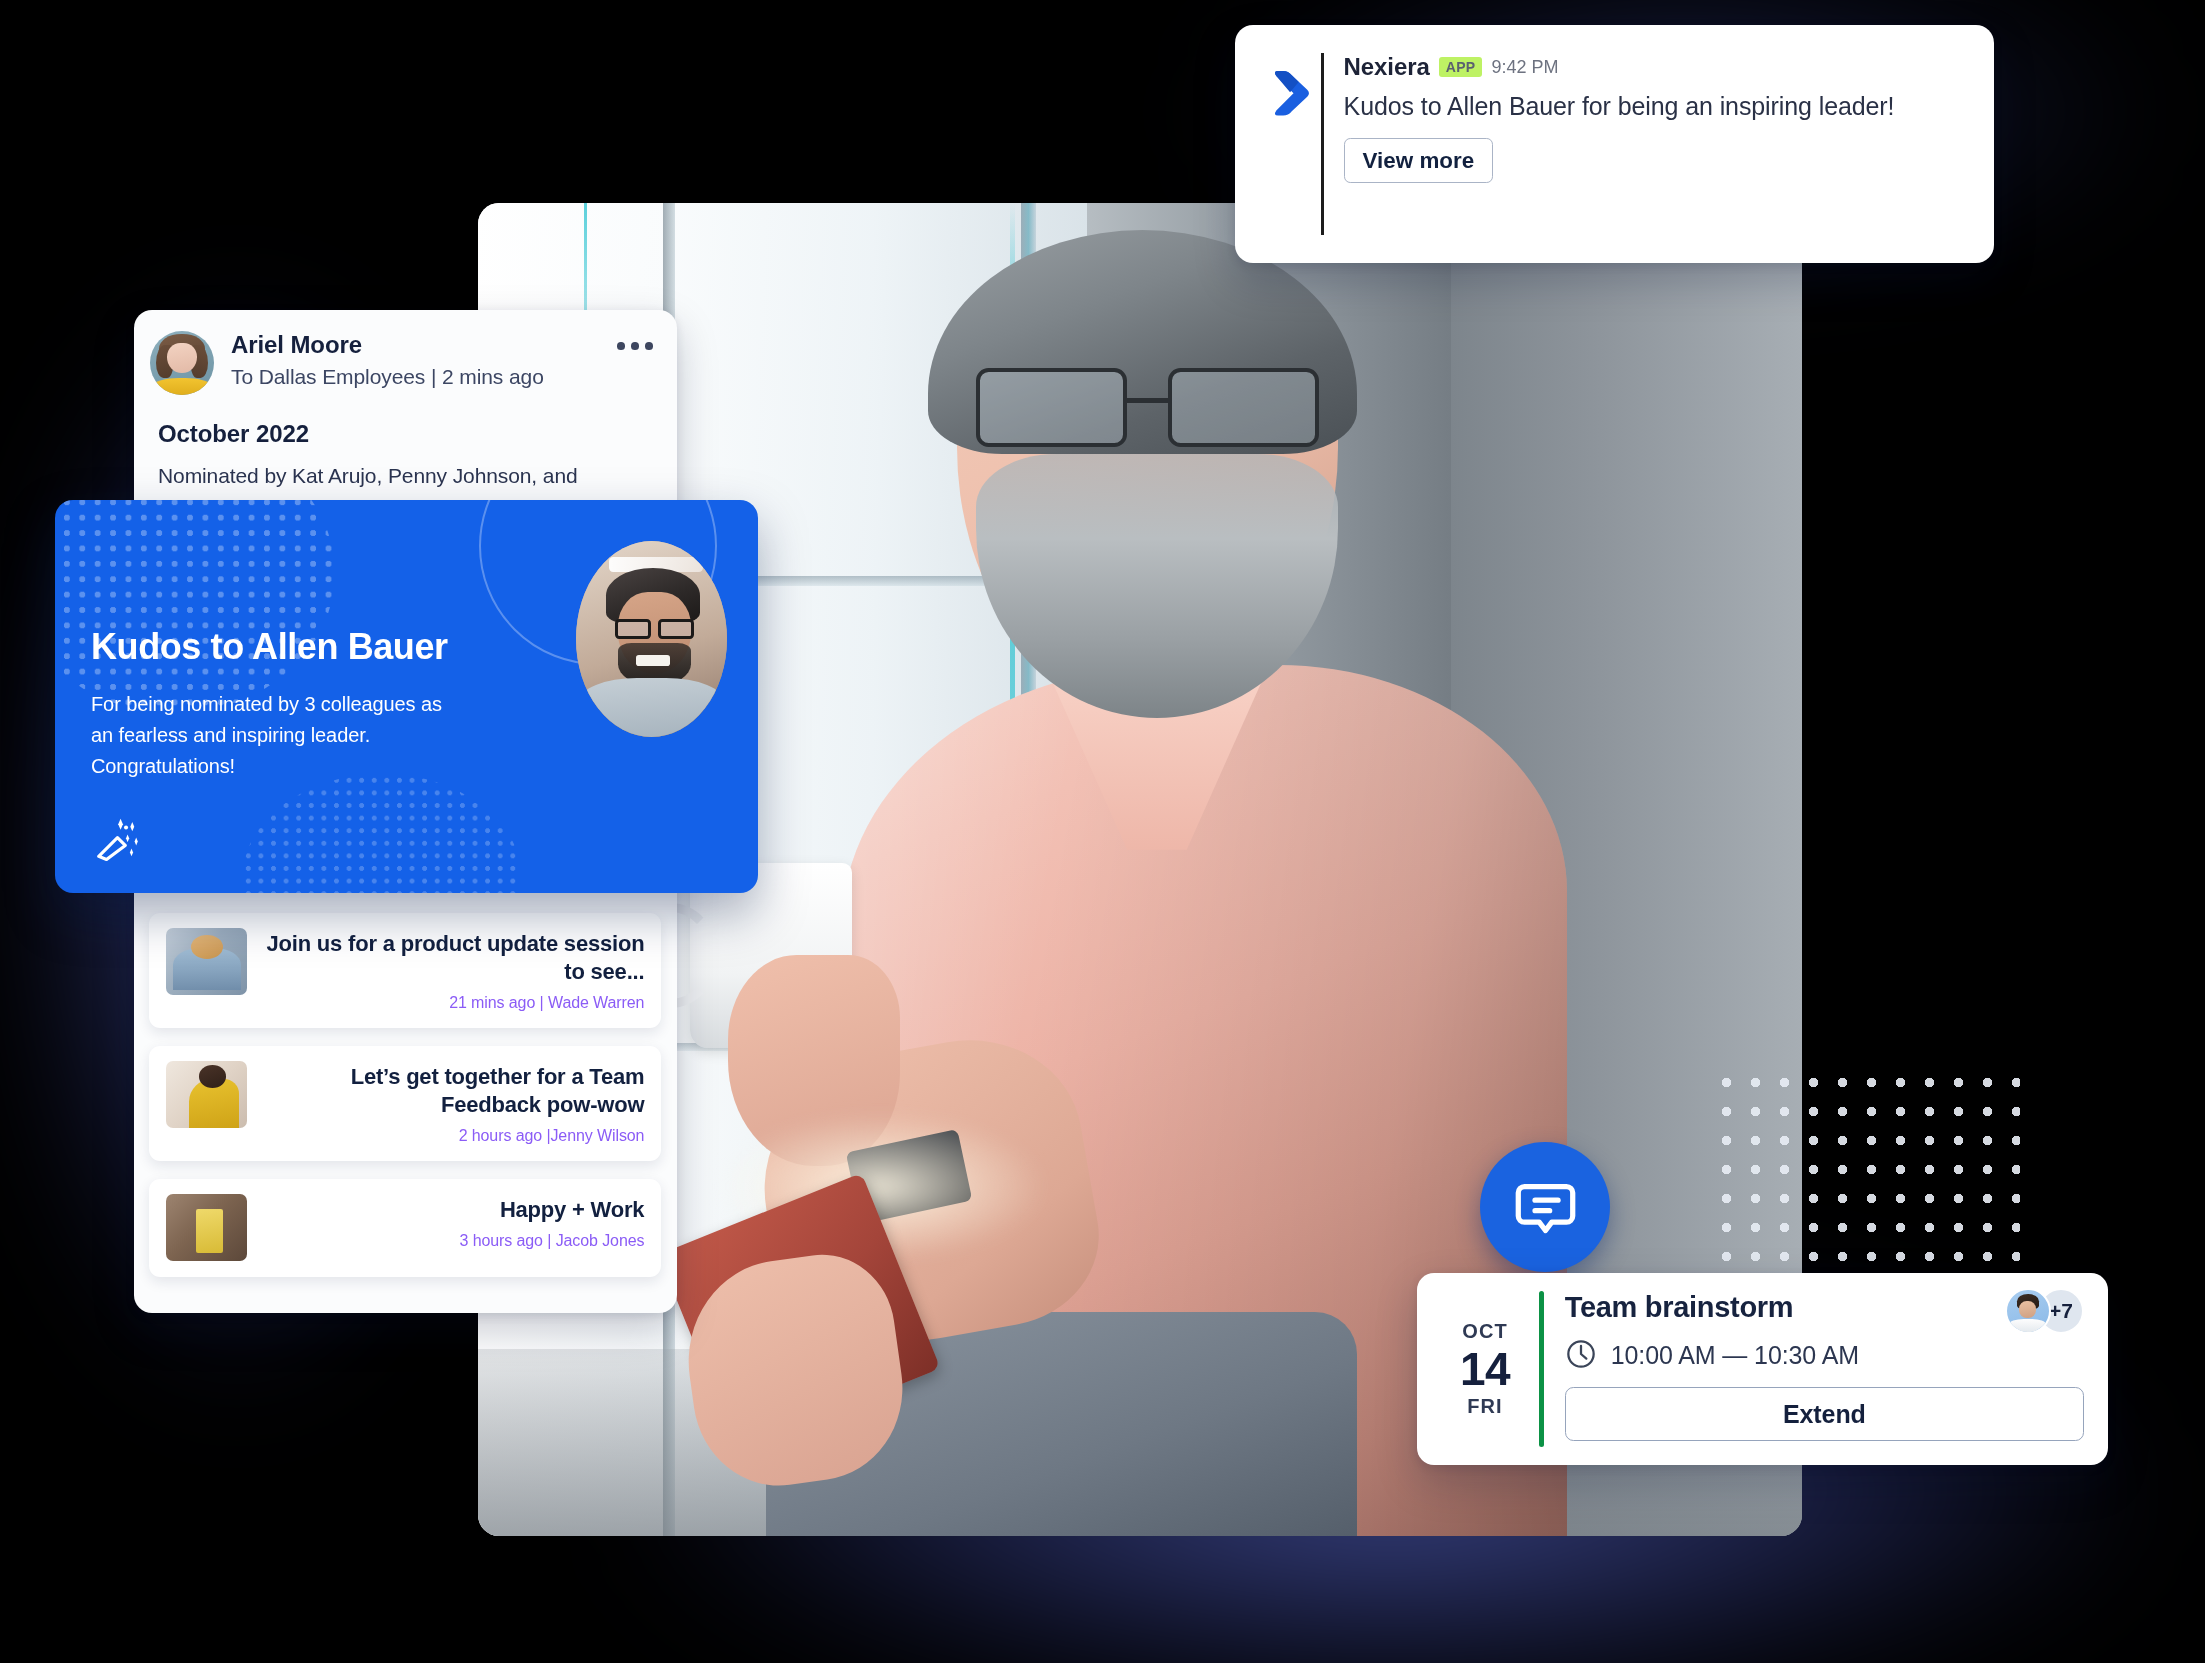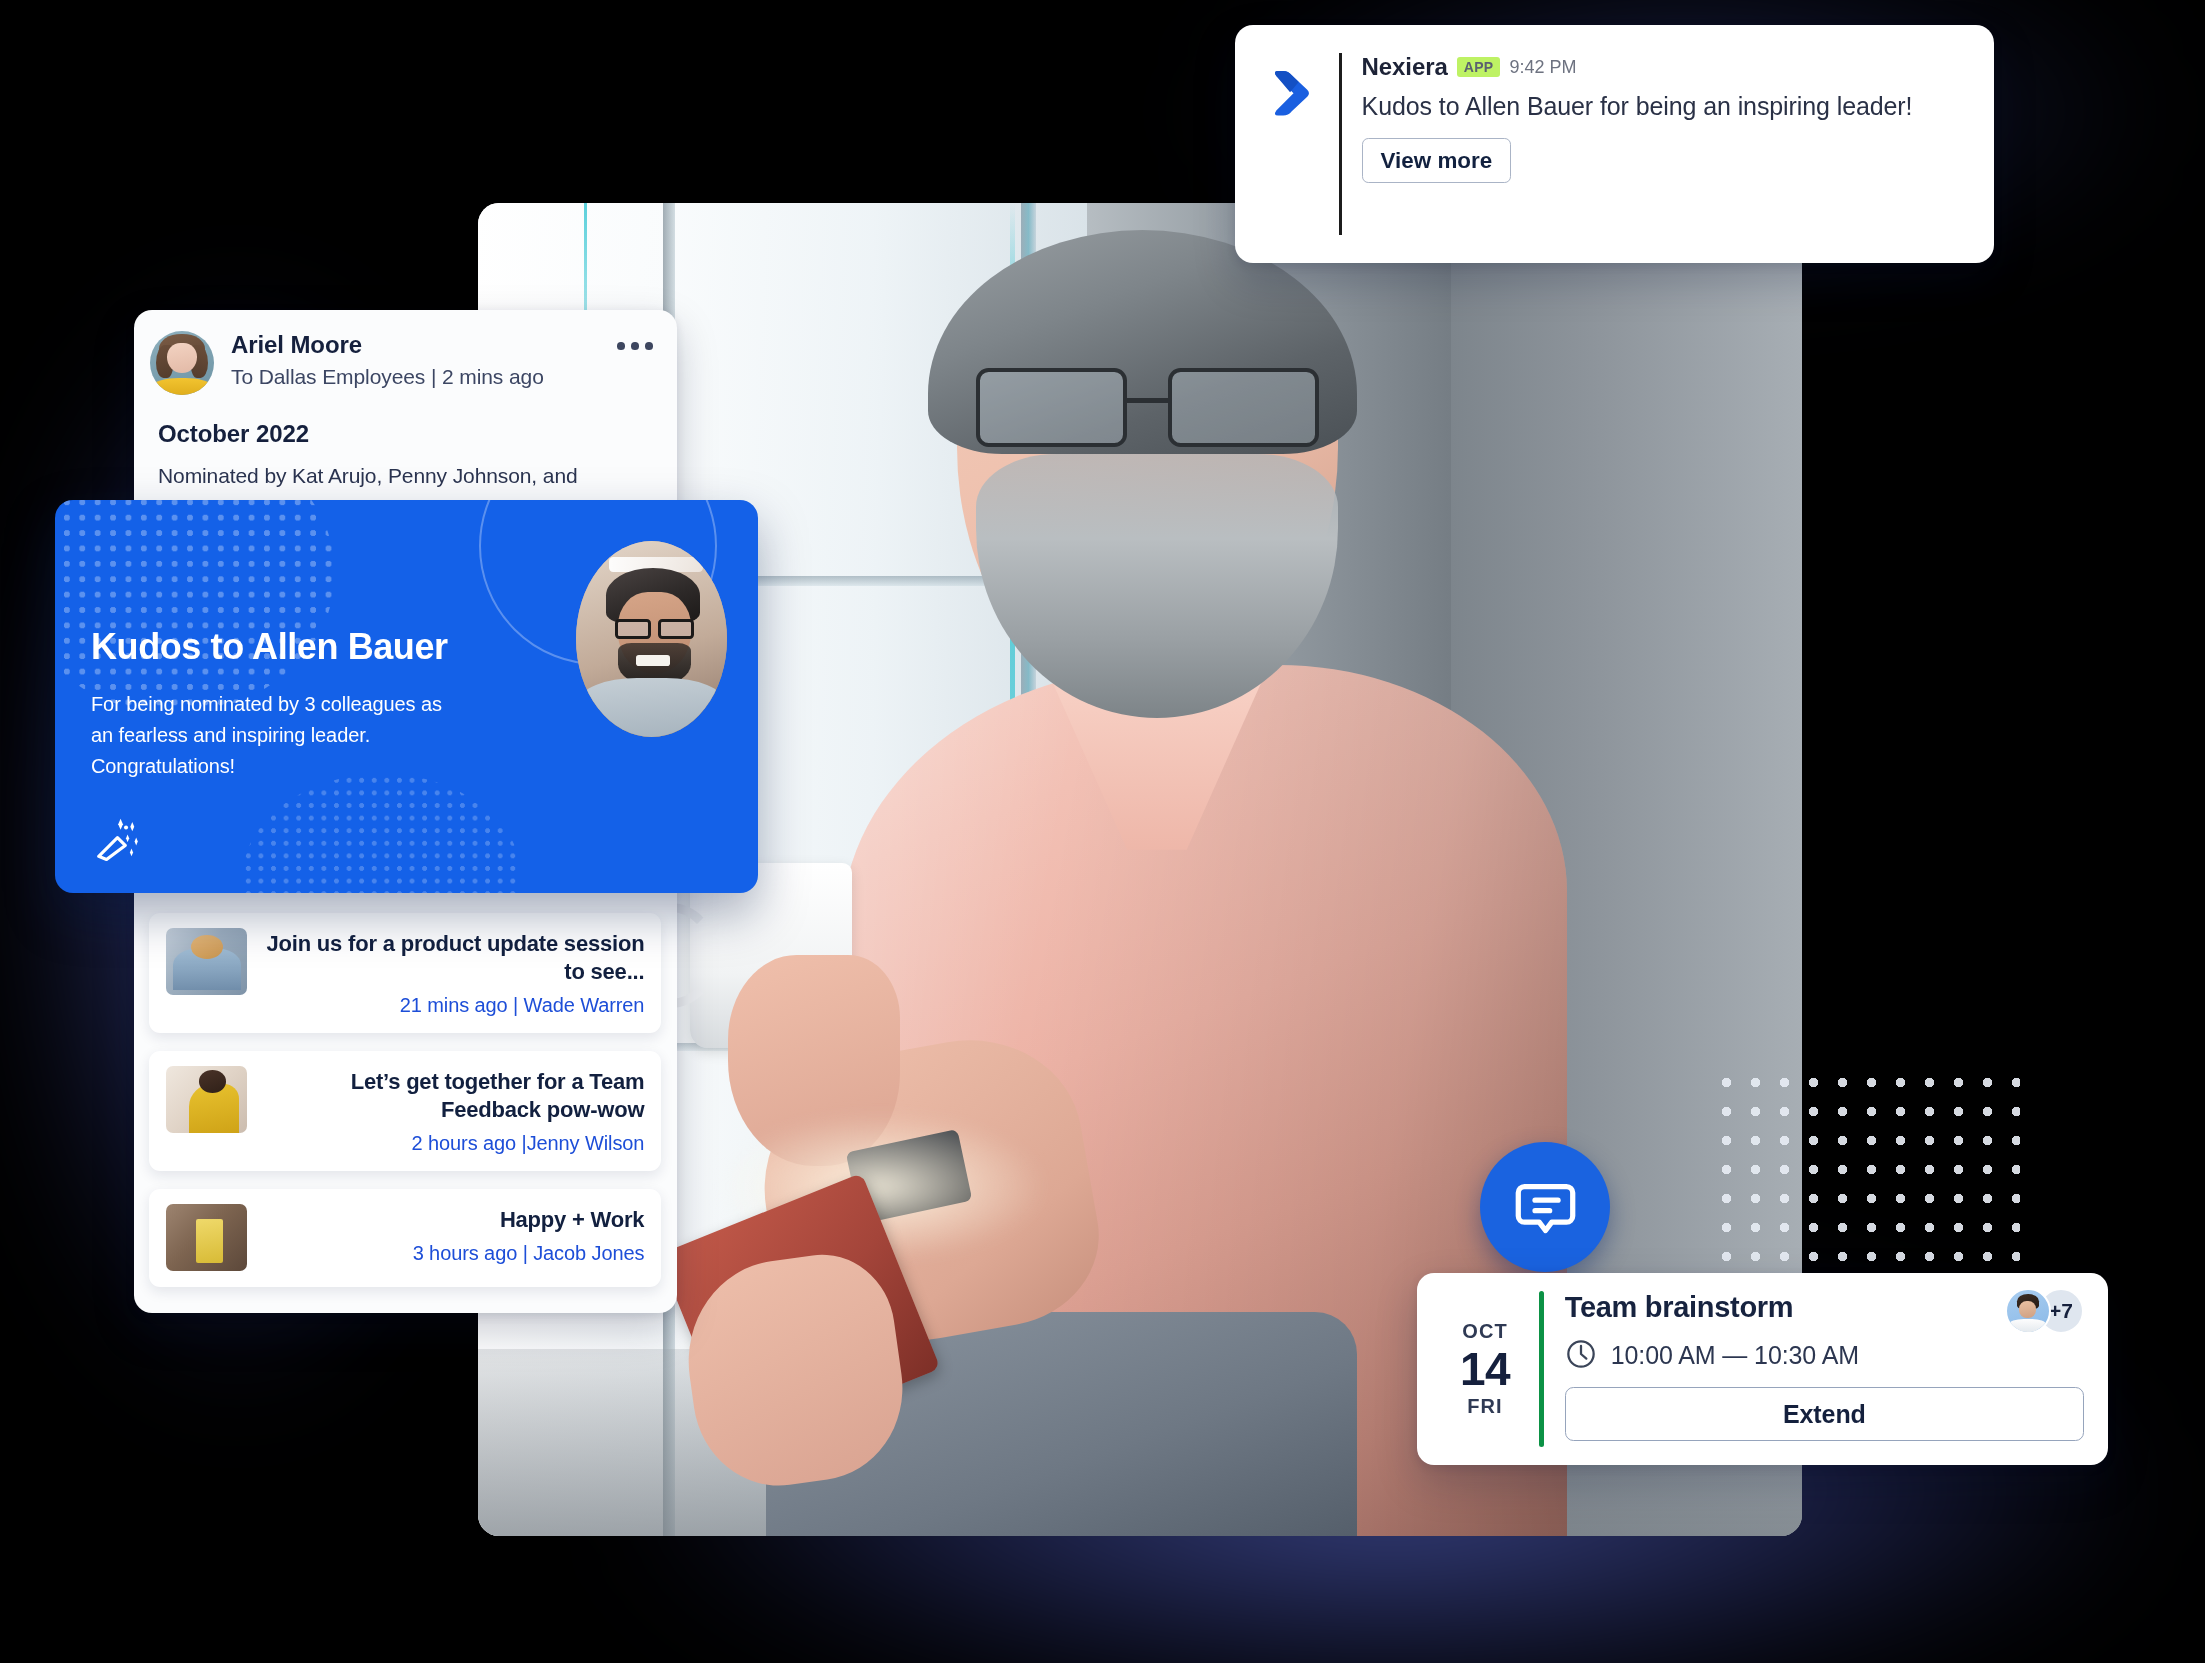--- a/index.html
+++ b/index.html
@@ -202,21 +202,21 @@
     background: #ffffff;
     border-radius: 15.4px;
     box-shadow: 0 17px 42px rgba(10,20,50,.22), 0 2.8px 9.8px rgba(10,20,50,.10);
   }
 
   
   .notif {
     left: 1235px; top: 25px; width: 759px; height: 238px;
     border-radius: 18px; z-index: 40;
     padding: 28px 31px;
-    display: flex; gap: 18px;
+    display: flex; 
   }
   .notif-logo { width: 55px; flex: 0 0 55px; padding-top: 11.2px; }
   .notif-body { flex: 1; border-left: 3.5px solid #1c1c1c; padding-left: 19.6px; }
   .notif-meta { display: flex; align-items: center; gap: 9.8px; margin-bottom: 11.2px; }
   .notif-app { font-size: 24px; font-weight: 700; color: #1d2337; letter-spacing: -0.1px; }
   .notif-badge {
     font-size: 14px; font-weight: 700; color: #5b6170;
     background: #bef264; border-radius: 3px; padding: 2.1px 6.3px; letter-spacing: 0.3px;
   }
   .notif-time { font-size: 18px; color: #6d7280; }
@@ -277,21 +277,21 @@
   .nt2 { background: linear-gradient(135deg, #efe7de 0%, #e0d3c6 50%, #cbbcae 100%); }
   .nt2::after { content:""; position:absolute; left:28%; top:26%; width:62%; height:74%;
     background: linear-gradient(170deg,#e8c22f,#cfa317); border-radius: 46% 30% 0 0; }
   .nt2::before { content:""; position:absolute; left:40%; top:6%; width:34%; height:34%;
     background: linear-gradient(160deg,#4a3328,#2f2018); border-radius:50%; z-index:2; }
   .nt3 { background: linear-gradient(135deg, #9d8470 0%, #7d6450 45%, #5c483a 100%); }
   .nt3::after { content:""; position:absolute; left:36%; top:22%; width:34%; height:66%;
     background: linear-gradient(170deg,#efd96a,#d8bb36); border-radius: 2.1px; }
   .news-text { flex: 1; padding-top: 1.4px; }
   .news-title { font-size: 22px; font-weight: 700; color: #12203f; line-height: 1.28; letter-spacing: -0.2px; }
-  .news-meta { font-size: 20px; color: #1d4ed8; margin-top: 8.4px; letter-spacing: -0.1px; }
+  .news-meta { font-size: 16px; color: #8b5cf6; margin-top: 8.4px; letter-spacing: -0.1px; }
 
   
   .kudos {
     left: 55px; top: 500px; width: 703px; height: 393px;
     border-radius: 18px; z-index: 26;
     background: #1461e8;
     overflow: hidden;
     box-shadow: 0 21px 49px rgba(5,25,70,.35);
     padding: 0;
   }

